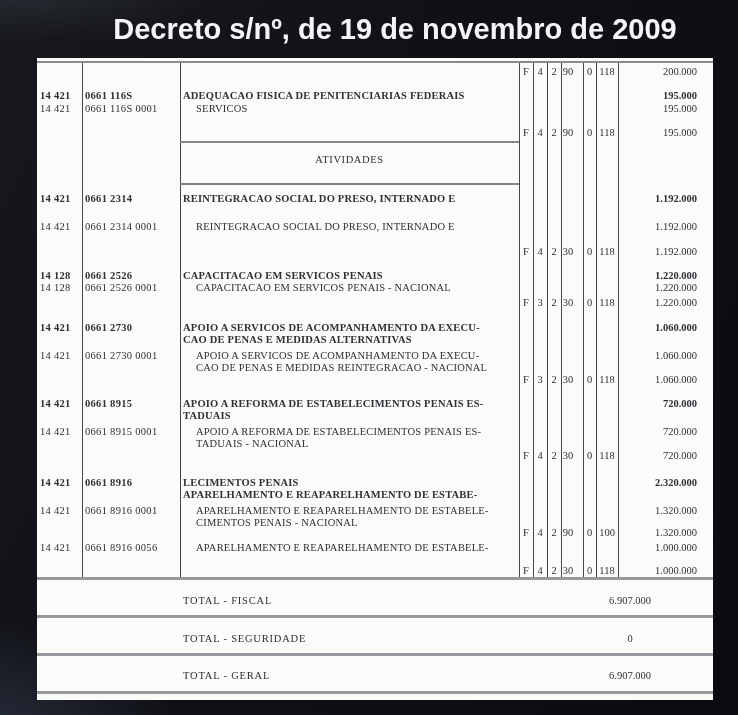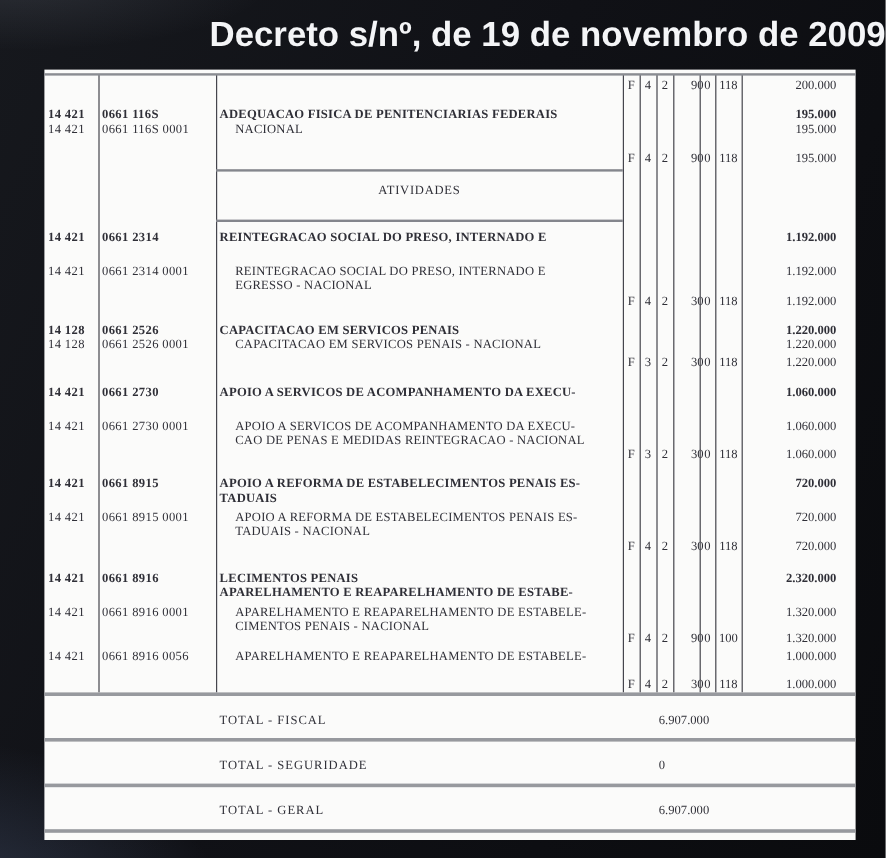--- a/index.html
+++ b/index.html
@@ -6,21 +6,21 @@
   body{
     width:738px;height:715px;overflow:hidden;position:relative;
     font-family:"Liberation Serif",serif;
     background:
       radial-gradient(420px 260px at -8% 108%, rgba(96,116,158,0.38), transparent 60%),
       radial-gradient(300px 80px at 2% -2%, rgba(150,158,175,0.16), transparent 70%),
       linear-gradient(115deg, #16181d 0%, #101116 45%, #0a0b0e 100%);
   }
   .title{
     position:absolute;top:11px;left:0;width:100%;box-sizing:border-box;
-    padding-left:52px;text-align:right;
+    padding-left:52px;text-align:center;
     font-family:"Liberation Sans",sans-serif;font-size:29px;font-weight:700;
     letter-spacing:0px;color:#f4f5f7;line-height:36px;white-space:nowrap;
   }
   .sheet{
     position:absolute;left:37px;top:58px;width:676px;height:642px;
     background:#fbfbfa;color:#2f2f37;font-size:10.5px;line-height:12px;
   }
   .vl{position:absolute;top:4px;height:515px;width:1px;background:#45454d}
   .hl{position:absolute;background:#84868d}
   .ativ{
@@ -30,29 +30,29 @@
   .row{position:absolute;left:0;width:676px}
   .row>div{position:absolute;top:0;white-space:nowrap}
   .c1{left:3px;width:42px;letter-spacing:0.3px}
   .c2{left:48px;width:96px;letter-spacing:0.3px}
   .desc{left:146px;letter-spacing:0.2px}
   .detail .desc{left:159px}
   .dl{white-space:nowrap;line-height:12px}
   .s0{left:482px;width:14px;text-align:center}
   .s1{left:496px;width:14px;text-align:center}
   .s2{left:510px;width:14px;text-align:center}
-  .s3{left:533px;width:22px;text-align:center}
+  .s3{left:520px;width:22px;text-align:center}
   .s4{left:546px;width:13px;text-align:center}
   .s5{left:559px;width:22px;text-align:center}
   .val{left:540px;width:120px;text-align:right}
   .action{font-weight:bold}
   .trow{position:absolute;left:0;width:676px}
   .trow>div{position:absolute;top:0;white-space:nowrap}
   .tlabel{left:146px;letter-spacing:0.8px}
-  .tval{left:512px;width:120px;text-align:left}
+  .tval{left:533px;width:120px;text-align:center}
 </style>
 </head>
 <body>
 
 <div class="title">Decreto s/nº, de 19 de novembro de 2009</div>
 
 <div class="sheet">
   <div class="ativ">ATIVIDADES</div>
   <div id="lines">
       <div class="vl" style="left: 45px;"></div>
@@ -87,21 +87,21 @@
         <div class="c2">0661 116S</div>
         <div class="desc">
           <div class="dl">ADEQUACAO FISICA DE PENITENCIARIAS FEDERAIS</div>
         </div>
         <div class="val">195.000</div>
       </div>
       <div class="row detail" style="top: 45px;">
         <div class="c1">14 421</div>
         <div class="c2">0661 116S 0001</div>
         <div class="desc">
-          <div class="dl">NACIONAL</div>
+          <div class="dl">SERVICOS</div>
         </div>
         <div class="val">195.000</div>
       </div>
       <div class="row spec" style="top: 69px;">
         <div class="s0">F</div>
         <div class="s1">4</div>
         <div class="s2">2</div>
         <div class="s3">90</div>
         <div class="s4">0</div>
         <div class="s5">118</div>
@@ -113,21 +113,20 @@
         <div class="desc">
           <div class="dl">REINTEGRACAO SOCIAL DO PRESO, INTERNADO E</div>
         </div>
         <div class="val">1.192.000</div>
       </div>
       <div class="row detail" style="top: 163px;">
         <div class="c1">14 421</div>
         <div class="c2">0661 2314 0001</div>
         <div class="desc">
           <div class="dl">REINTEGRACAO SOCIAL DO PRESO, INTERNADO E</div>
-          <div class="dl">EGRESSO - NACIONAL</div>
         </div>
         <div class="val">1.192.000</div>
       </div>
       <div class="row spec" style="top: 188px;">
         <div class="s0">F</div>
         <div class="s1">4</div>
         <div class="s2">2</div>
         <div class="s3">30</div>
         <div class="s4">0</div>
         <div class="s5">118</div>
@@ -156,20 +155,21 @@
         <div class="s3">30</div>
         <div class="s4">0</div>
         <div class="s5">118</div>
         <div class="val">1.220.000</div>
       </div>
       <div class="row action" style="top: 264px;">
         <div class="c1">14 421</div>
         <div class="c2">0661 2730</div>
         <div class="desc">
           <div class="dl">APOIO A SERVICOS DE ACOMPANHAMENTO DA EXECU-</div>
+          <div class="dl">CAO DE PENAS E MEDIDAS ALTERNATIVAS</div>
         </div>
         <div class="val">1.060.000</div>
       </div>
       <div class="row detail" style="top: 292px;">
         <div class="c1">14 421</div>
         <div class="c2">0661 2730 0001</div>
         <div class="desc">
           <div class="dl">APOIO A SERVICOS DE ACOMPANHAMENTO DA EXECU-</div>
           <div class="dl">CAO DE PENAS E MEDIDAS REINTEGRACAO - NACIONAL</div>
         </div>

